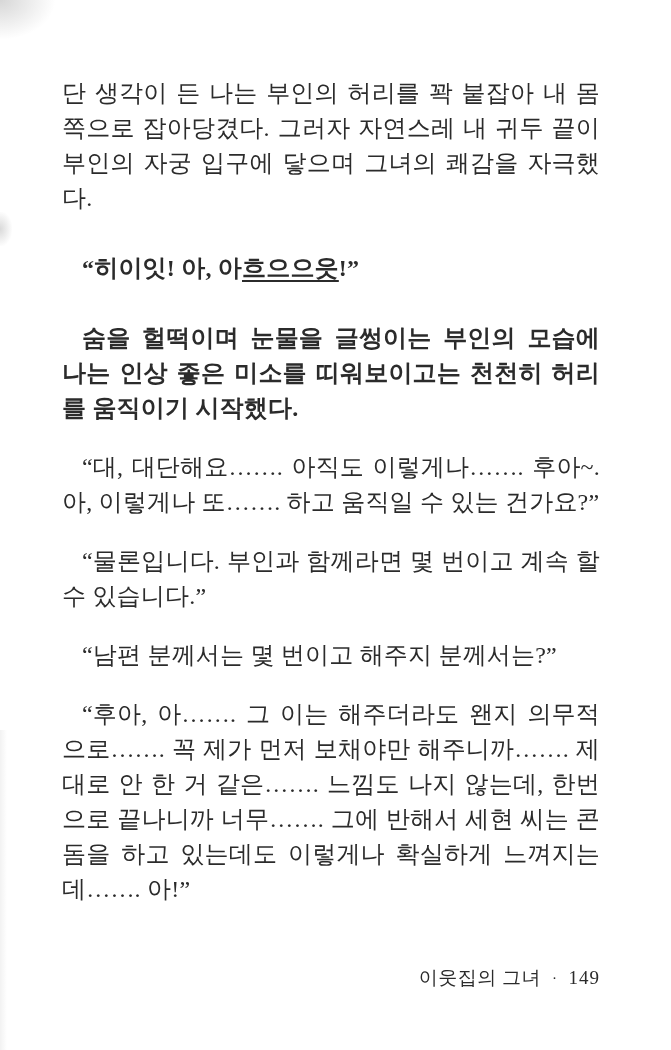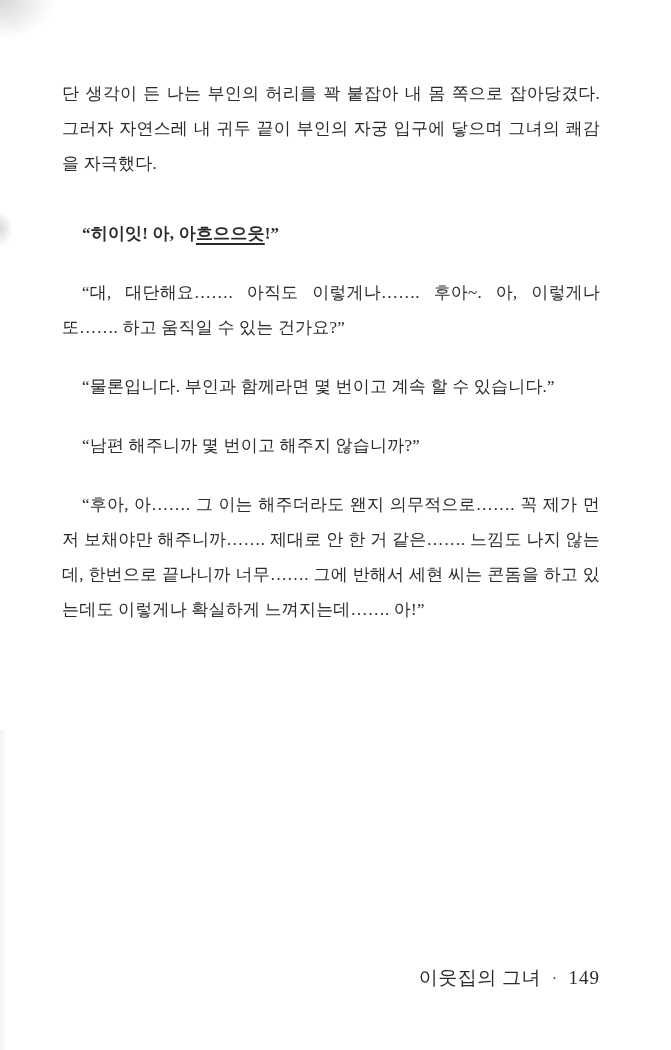--- a/index.html
+++ b/index.html
@@ -20,21 +20,21 @@
     padding: 76px 71px 0 62px;
     background: #ffffff;
     overflow: hidden;
     color: #2b2b2b;
   }
   .text-block {
     width: 538px;
   }
   .para {
     margin: 0;
-    font-size: 17px;
+    font-size: 24px;
     line-height: 35px;
     text-align: justify;
     letter-spacing: 0.2px;
     color: #2b2b2b;
   }
   .para.indent { text-indent: 20px; margin-top: 24px; }
   .para.gap    { margin-top: 35px; font-weight: bold; }
   .stretch {
     text-decoration: underline;
     text-decoration-thickness: 1.5px;
@@ -77,22 +77,23 @@
 <body>
 
 <div class="page">
   <div class="smudge-tl"></div>
   <div class="smudge-left"></div>
   <div class="edge-bottom-left"></div>
 
   <div class="text-block">
       <p class="para"><span>단 생각이 든 나는 부인의 허리를 꽉 붙잡아 내 몸 쪽으로 잡아당겼다. 그러자 자연스레 내 귀두 끝이 부인의 자궁 입구에 닿으며 그녀의 쾌감을 자극했다.</span></p>
       <p class="para indent gap"><span>“히이잇! 아, 아</span><span class="stretch">흐으으읏</span><span>!”</span></p>
+      <p class="para indent gap"><span>숨을 헐떡이며 눈물을 글썽이는 부인의 모습에 나는 인상 좋은 미소를 띠워보이고는 천천히 허리를 움직이기 시작했다.</span></p>
       <p class="para indent"><span>“대, 대단해요……. 아직도 이렇게나……. 후아~. 아, 이렇게나 또……. 하고 움직일 수 있는 건가요?”</span></p>
       <p class="para indent"><span>“물론입니다. 부인과 함께라면 몇 번이고 계속 할 수 있습니다.”</span></p>
-      <p class="para indent"><span>“남편 해주니까 몇 번이고 해주지 않습니까?”</span></p>
+      <p class="para indent"><span>“남편 분께서는 몇 번이고 해주지 분께서는?”</span></p>
       <p class="para indent"><span>“후아, 아……. 그 이는 해주더라도 왠지 의무적으로……. 꼭 제가 먼저 보채야만 해주니까……. 제대로 안 한 거 같은……. 느낌도 나지 않는데, 한번으로 끝나니까 너무……. 그에 반해서 세현 씨는 콘돔을 하고 있는데도 이렇게나 확실하게 느껴지는데……. 아!”</span></p>
     </div>
 
   <div class="footer">
     <span>이웃집의 그녀</span><span class="sep">·</span><span class="pagenum">149</span>
   </div>
 </div>
 
 </body></html>

